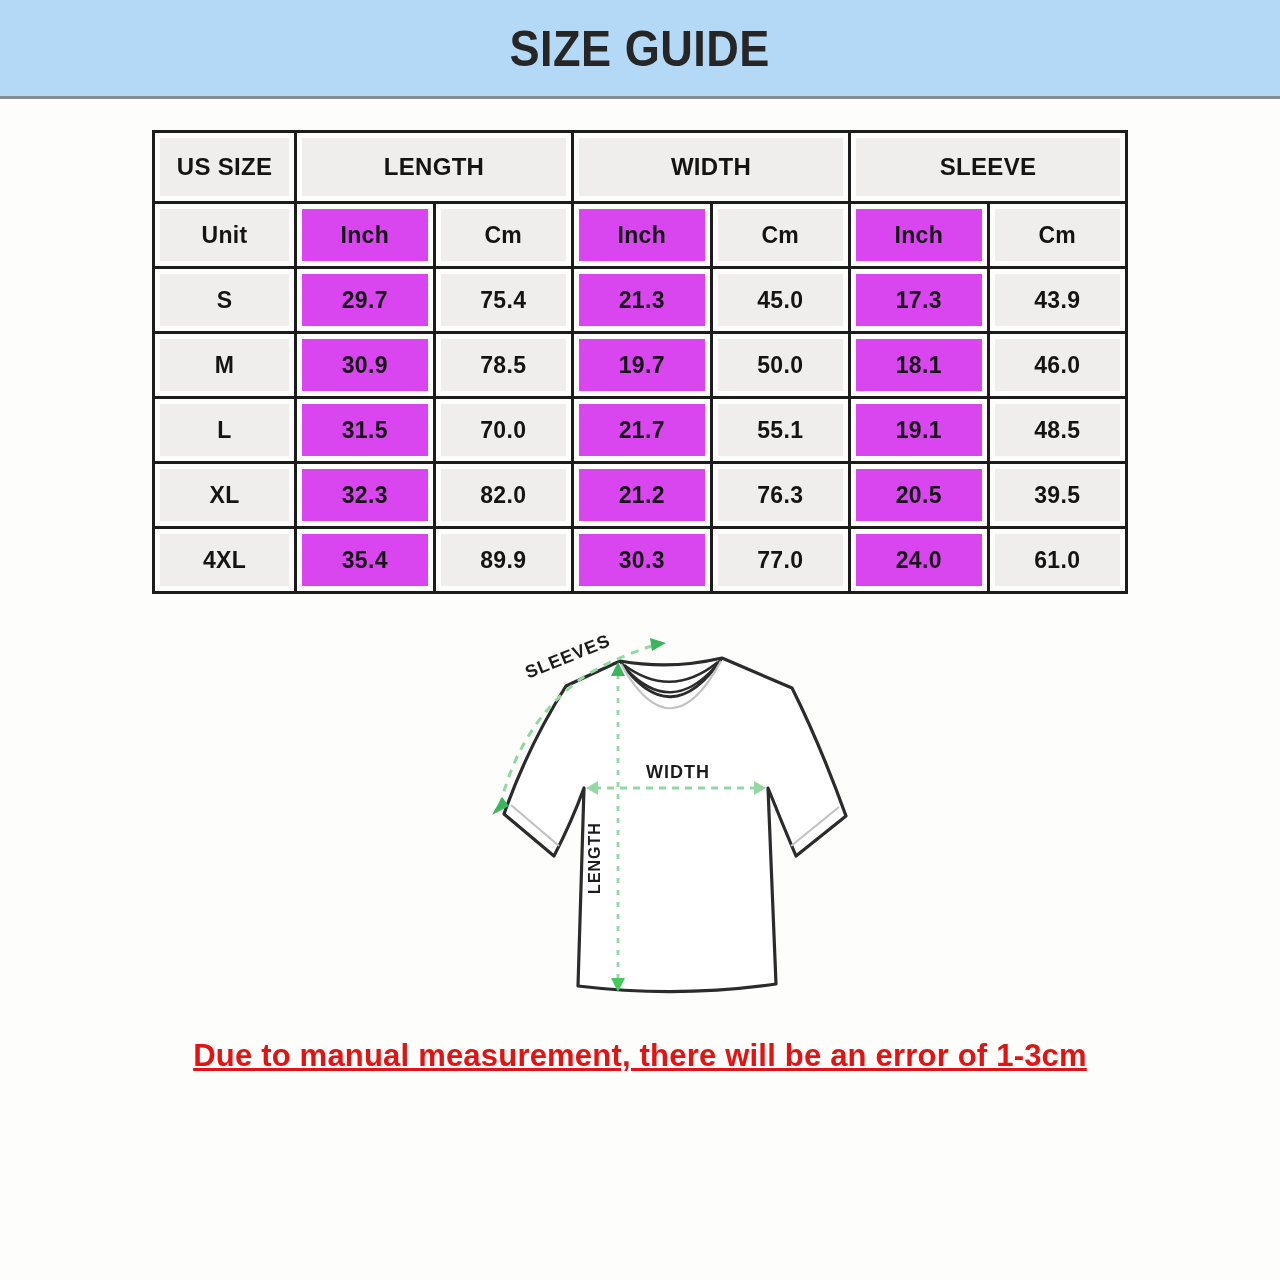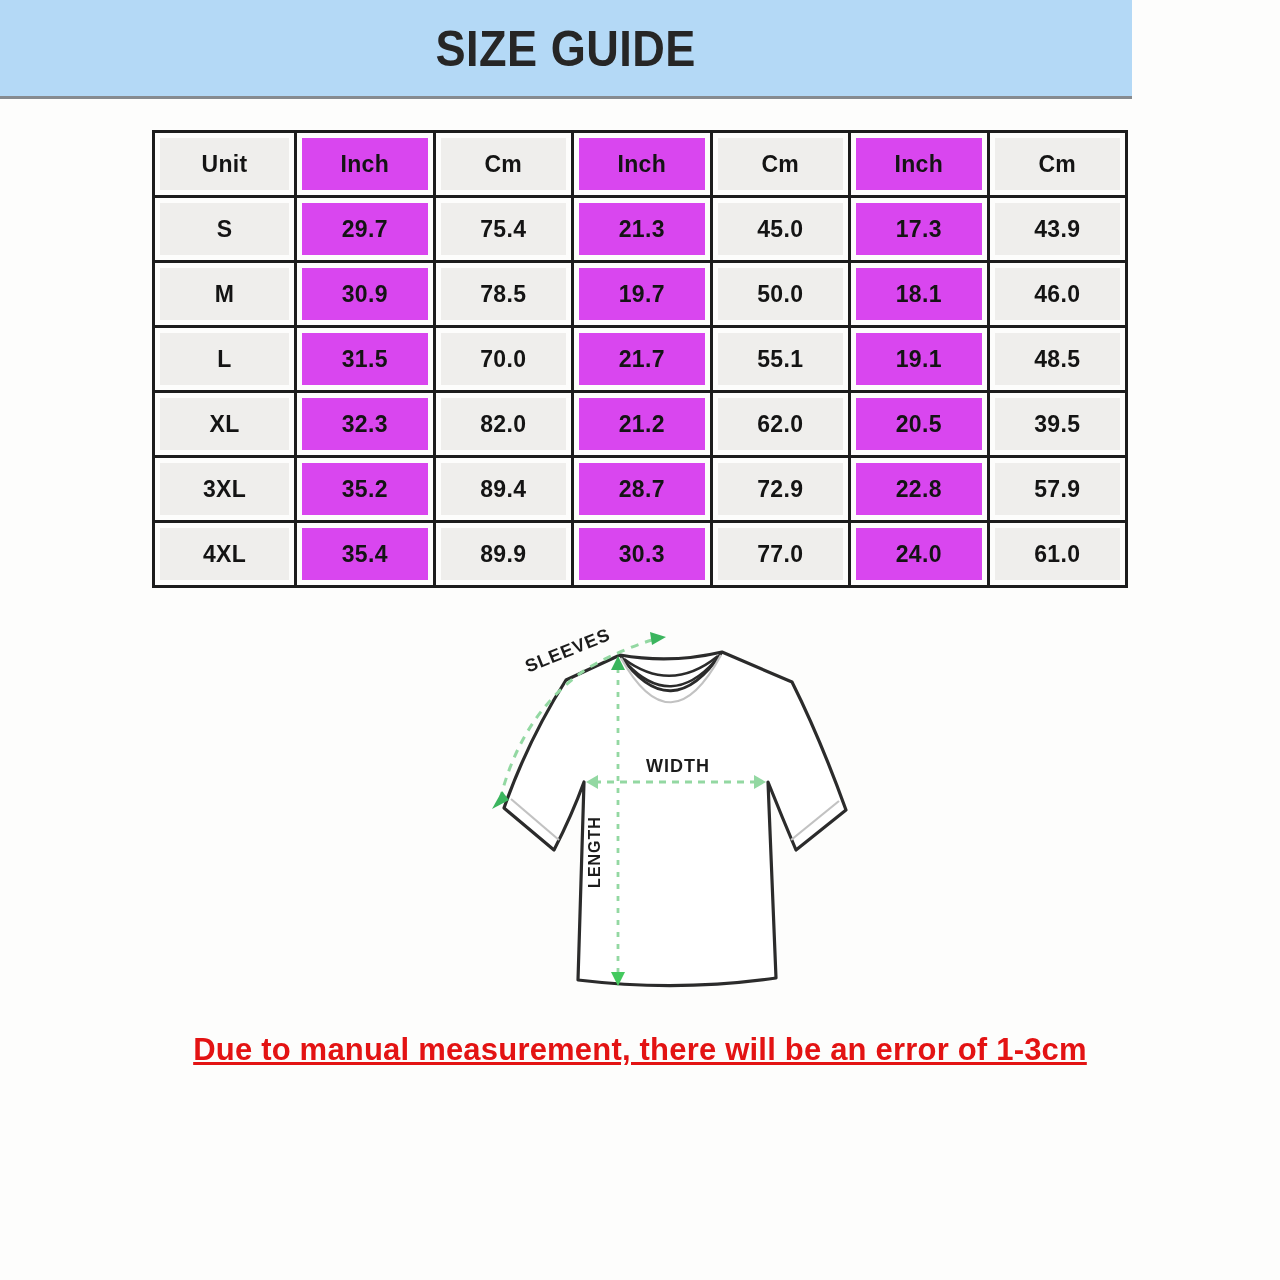--- a/index.html
+++ b/index.html
@@ -4,21 +4,21 @@
 <style>
   * { box-sizing: border-box; }
   html,body { margin:0; padding:0; }
   body {
     width:1280px; height:1280px;
     background:#fdfdfc;
     font-family:"Liberation Sans", sans-serif;
     overflow:hidden;
   }
   .banner {
-    width:1132px; height:99px;
+    width:1280px; height:99px;
     background:#b4d9f6;
     border-bottom:3px solid #868b90;
     display:flex; align-items:center; justify-content:center;
   }
   .banner h1 {
     margin:0;
     font-size:47px; font-weight:800; color:#262626;
     letter-spacing:0.5px;
     transform:scaleX(0.96) scaleY(1.05);
   }
@@ -71,20 +71,34 @@
   <colgroup>
     <col class="c-size">
       <col class="c-val">
       <col class="c-val">
       <col class="c-val">
     <col class="c-val">
       <col class="c-val">
       <col class="c-val">
   </colgroup>
   <thead>
+    <tr class="r-group">
+      <th>
+          <div class="cf">US SIZE</div>
+        </th>
+      <th colspan="2">
+          <div class="cf">LENGTH</div>
+        </th>
+      <th colspan="2">
+          <div class="cf">WIDTH</div>
+        </th>
+      <th colspan="2">
+          <div class="cf">SLEEVE</div>
+        </th>
+    </tr>
     <tr class="r-unit">
       <th>
           <div class="cf">Unit</div>
         </th>
       <th class="white">
           <div class="cf">Inch</div>
         </th>
       <th>
           <div class="cf">Cm</div>
         </th>
@@ -179,50 +193,27 @@
       <td class="white">
           <div class="cf">32.3</div>
         </td>
       <td>
           <div class="cf">82.0</div>
         </td>
       <td class="white">
           <div class="cf">21.2</div>
         </td>
       <td>
-          <div class="cf">62.0</div>
+          <div class="cf">76.3</div>
         </td>
       <td class="white">
           <div class="cf">20.5</div>
         </td>
       <td>
           <div class="cf">39.5</div>
-        </td>
-    </tr>
-    <tr class="r-data">
-      <th>
-          <div class="cf">3XL</div>
-        </th>
-      <td class="white">
-          <div class="cf">35.2</div>
-        </td>
-      <td>
-          <div class="cf">89.4</div>
-        </td>
-      <td class="white">
-          <div class="cf">28.7</div>
-        </td>
-      <td>
-          <div class="cf">72.9</div>
-        </td>
-      <td class="white">
-          <div class="cf">22.8</div>
-        </td>
-      <td>
-          <div class="cf">57.9</div>
         </td>
     </tr>
     <tr class="r-data">
       <th>
           <div class="cf">4XL</div>
         </th>
       <td class="white">
           <div class="cf">35.4</div>
         </td>
       <td>

